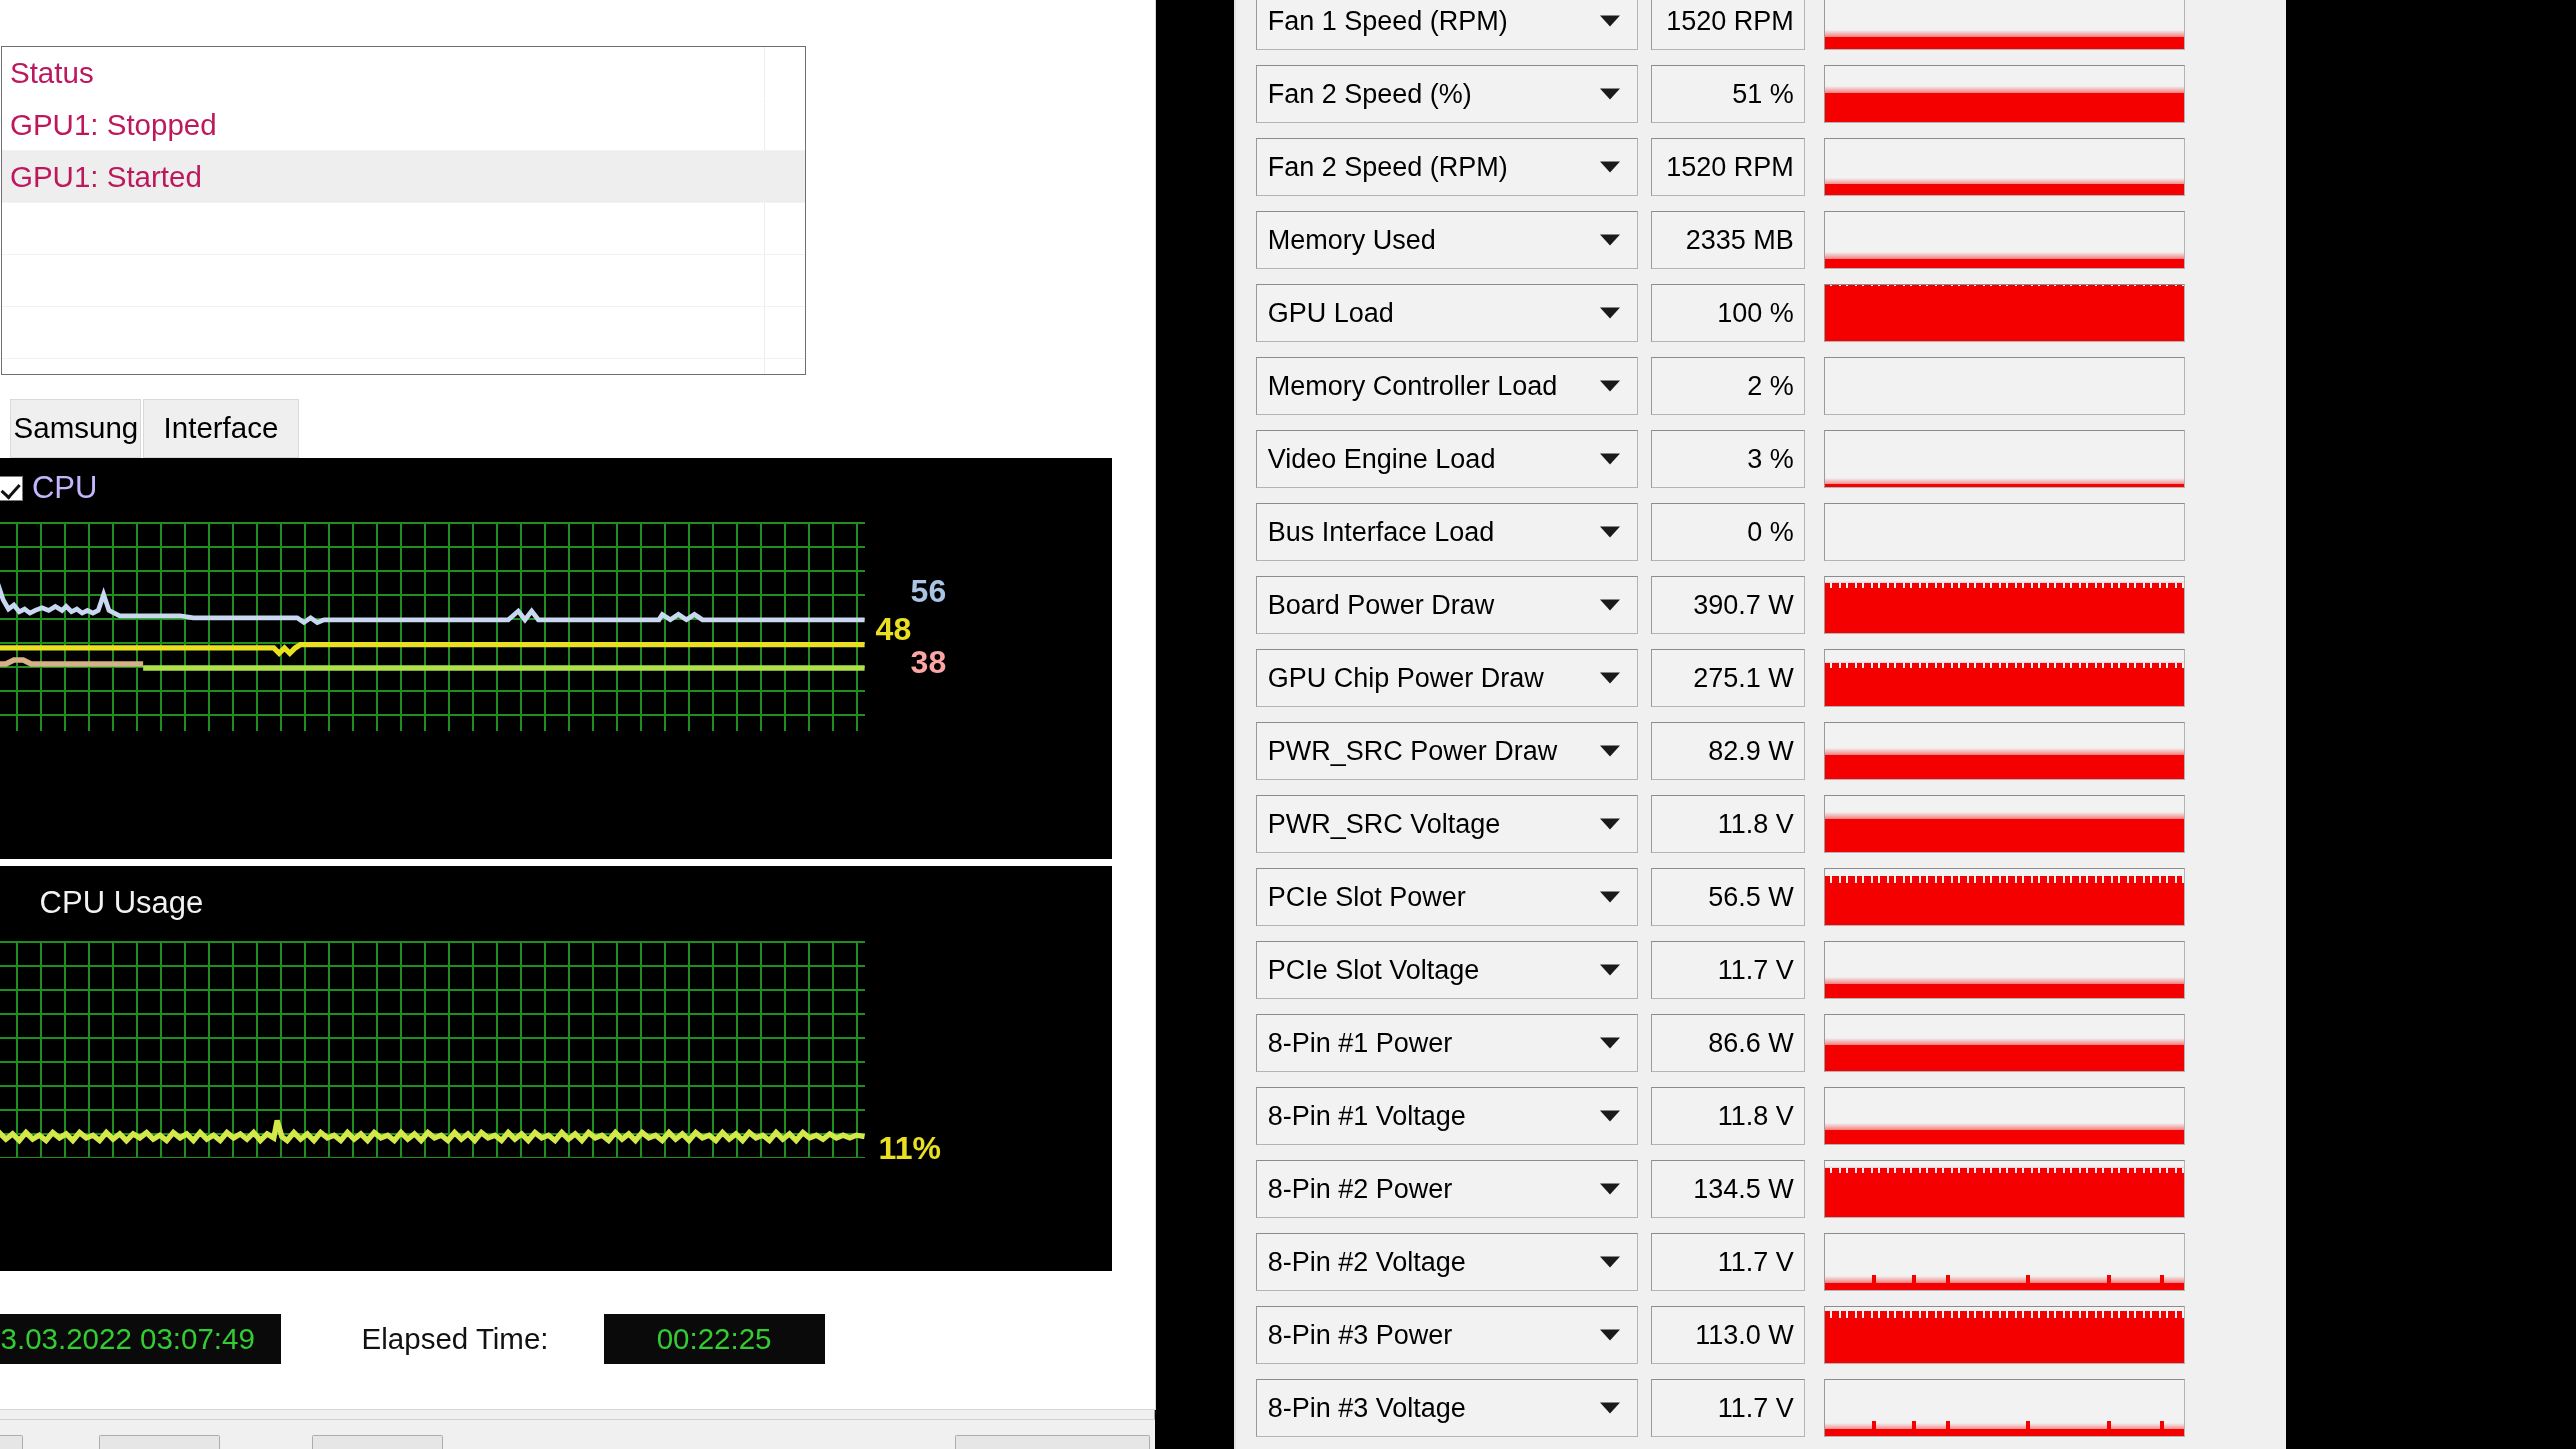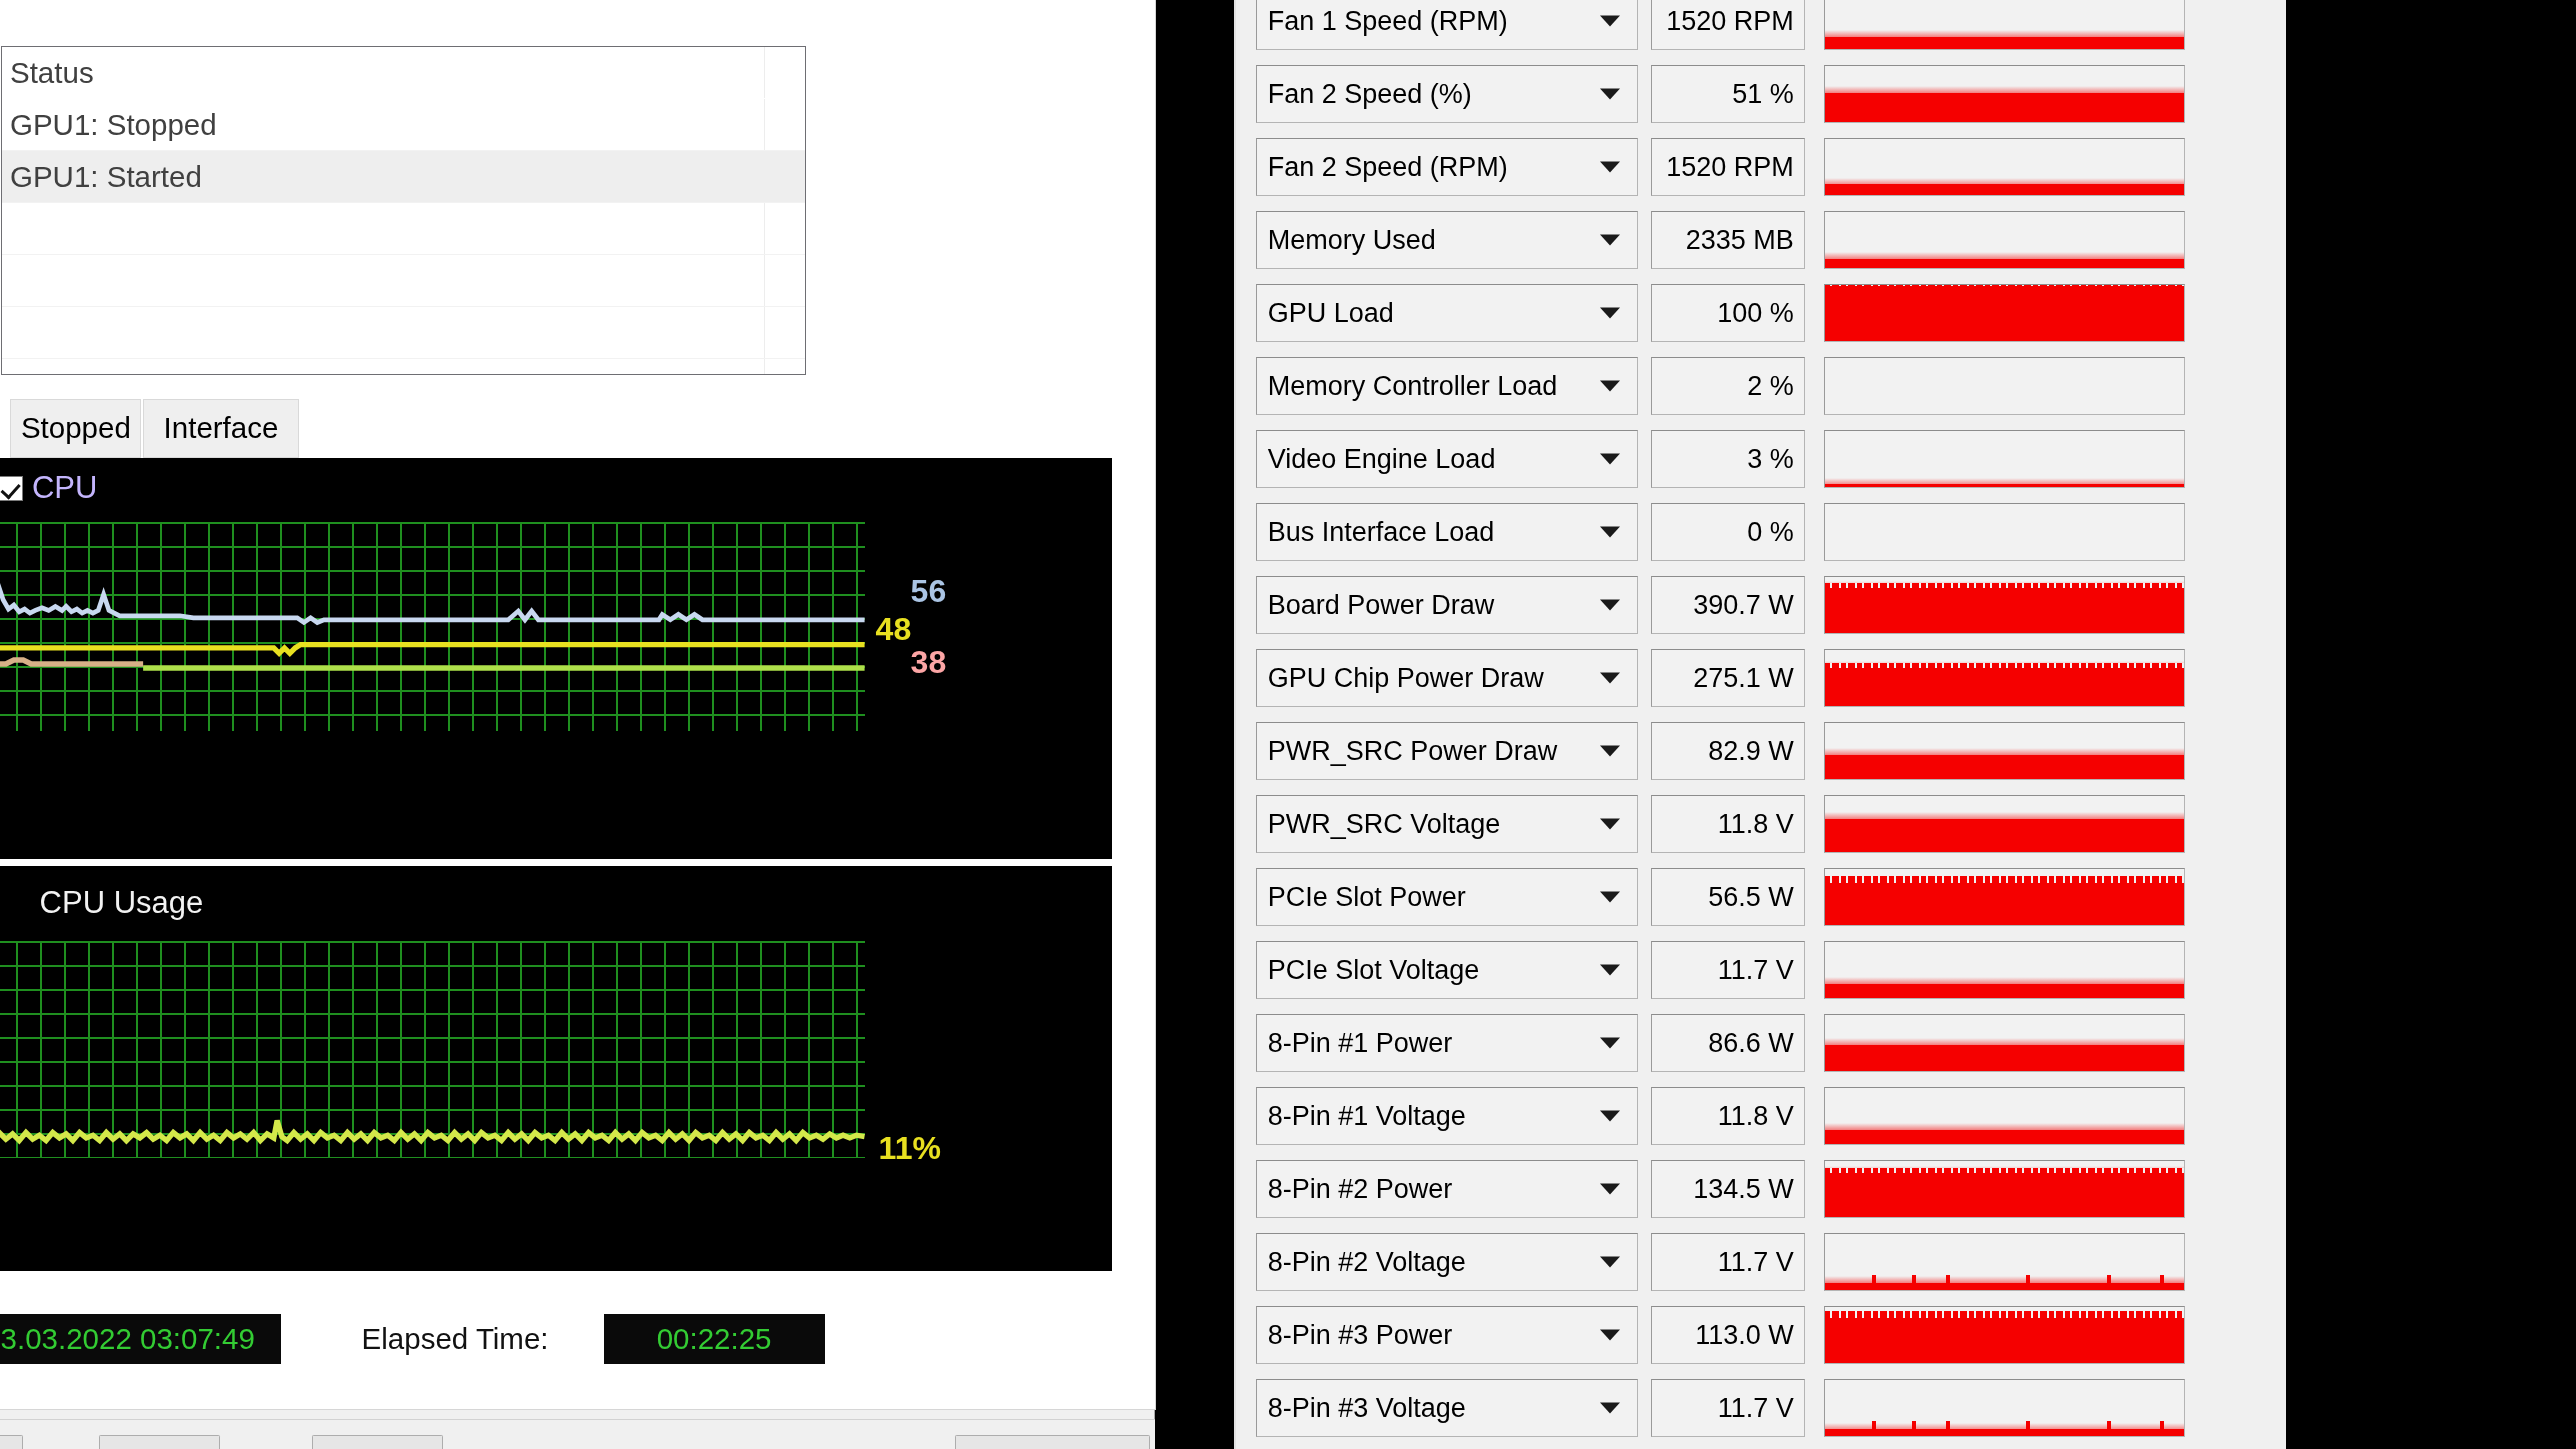--- a/index.html
+++ b/index.html
@@ -31,21 +31,21 @@
     overflow: hidden;
   }
   .status-col-div {
     position: absolute; left: 762px; top: 0; width: 1.3px; height: 329px; background: #ededed;
   }
   .status-row {
     position: relative;
     height: 52px; line-height: 52px;
     padding-left: 8px;
     font-size: 29.5px;
-    color: #404040;
+    color: #be185d;
     border-bottom: 1.3px solid #f2f2f2;
     white-space: nowrap;
   }
   .status-row.header { border-bottom: 1.3px solid #ffffff; }
   .status-row.selected { background: #eeeeee; }
   .status-row.blank { color: transparent; }
 
   
   .tabstrip {
     position: absolute; left: 9.4px; top: 405px; width: 1140px; height: 59px;
@@ -223,21 +223,21 @@
         <div class="status-col-div"></div>
         <div class="status-row header">Status</div>
         <div class="status-row">GPU1: Stopped</div>
         <div class="status-row selected">GPU1: Started</div>
         <div class="status-row blank">&nbsp;</div>
         <div class="status-row blank">&nbsp;</div>
         <div class="status-row blank">&nbsp;</div>
       </div>
 
       <div class="tabstrip">
-        <div class="tab t1">Stopped</div>
+        <div class="tab t1">Samsung</div>
         <div class="tab t2">Interface</div>
       </div>
 
       <div class="graph-panel graph-upper">
         <div class="legend-row">
           <div class="legend-item">
             <span class="chk"></span>
             <span class="legend-label" style="color:#c4b5fd">CPU</span>
           </div>
         </div>

